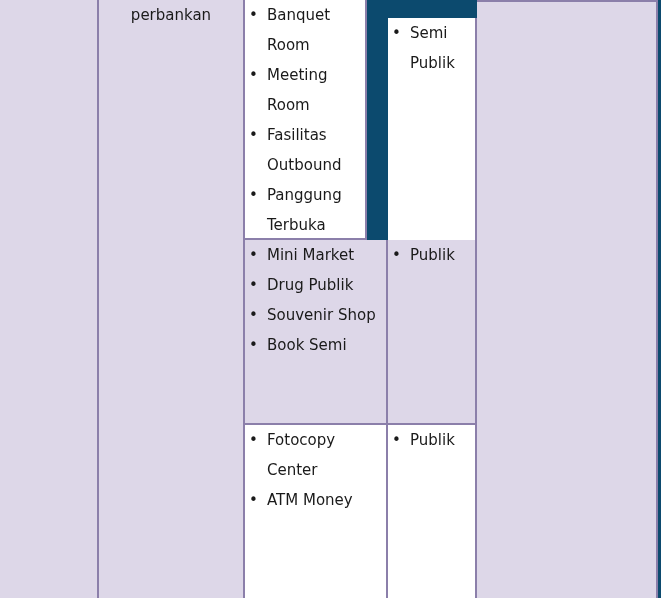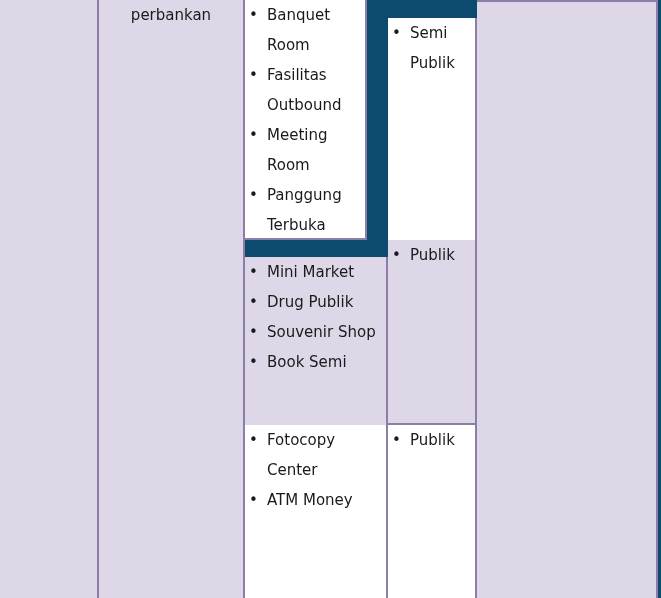--- a/index.html
+++ b/index.html
@@ -77,33 +77,33 @@
 
   <div class="cell bg-lav bd-r" style="left:0px; top:0px; width:99px; height:598px;"></div>
 
   <div class="cell bg-lav bd-r" style="left:99px; top:0px; width:146px; height:598px;">
     <div class="plain-text" style="padding-top:0px;">perbankan</div>
   </div>
 
   <div class="cell bg-white bd-r bd-b" style="left:245px; top:0px; width:122px; height:240px;">
     <ul class="bullets list-pad-fac">
       <li>Banquet Room</li>
+      <li>Meeting Room</li>
       <li>Fasilitas Outbound</li>
-      <li>Meeting Room</li>
       <li>Panggung Terbuka</li>
     </ul>
   </div>
 
   <div class="cell bg-white bd-r bd-b" style="left:388px; top:18px; width:89px; height:240px;">
     <ul class="bullets list-pad-zone">
       <li>Semi Publik</li>
     </ul>
   </div>
 
-  <div class="cell bg-lav bd-r bd-b" style="left:245px; top:240px; width:143px; height:185px;margin-top:17px;">
+  <div class="cell bg-lav bd-r bd-b" style="left:245px; top:240px; width:143px; height:185px;">
     <ul class="bullets list-pad-fac">
       <li>Mini Market</li>
       <li>Drug Publik</li>
       <li>Souvenir Shop</li>
       <li>Book Semi</li>
     </ul>
   </div>
   <div class="cell bg-lav bd-r bd-b" style="left:388px; top:240px; width:89px; height:185px;">
     <ul class="bullets list-pad-zone">
       <li>Publik</li>

